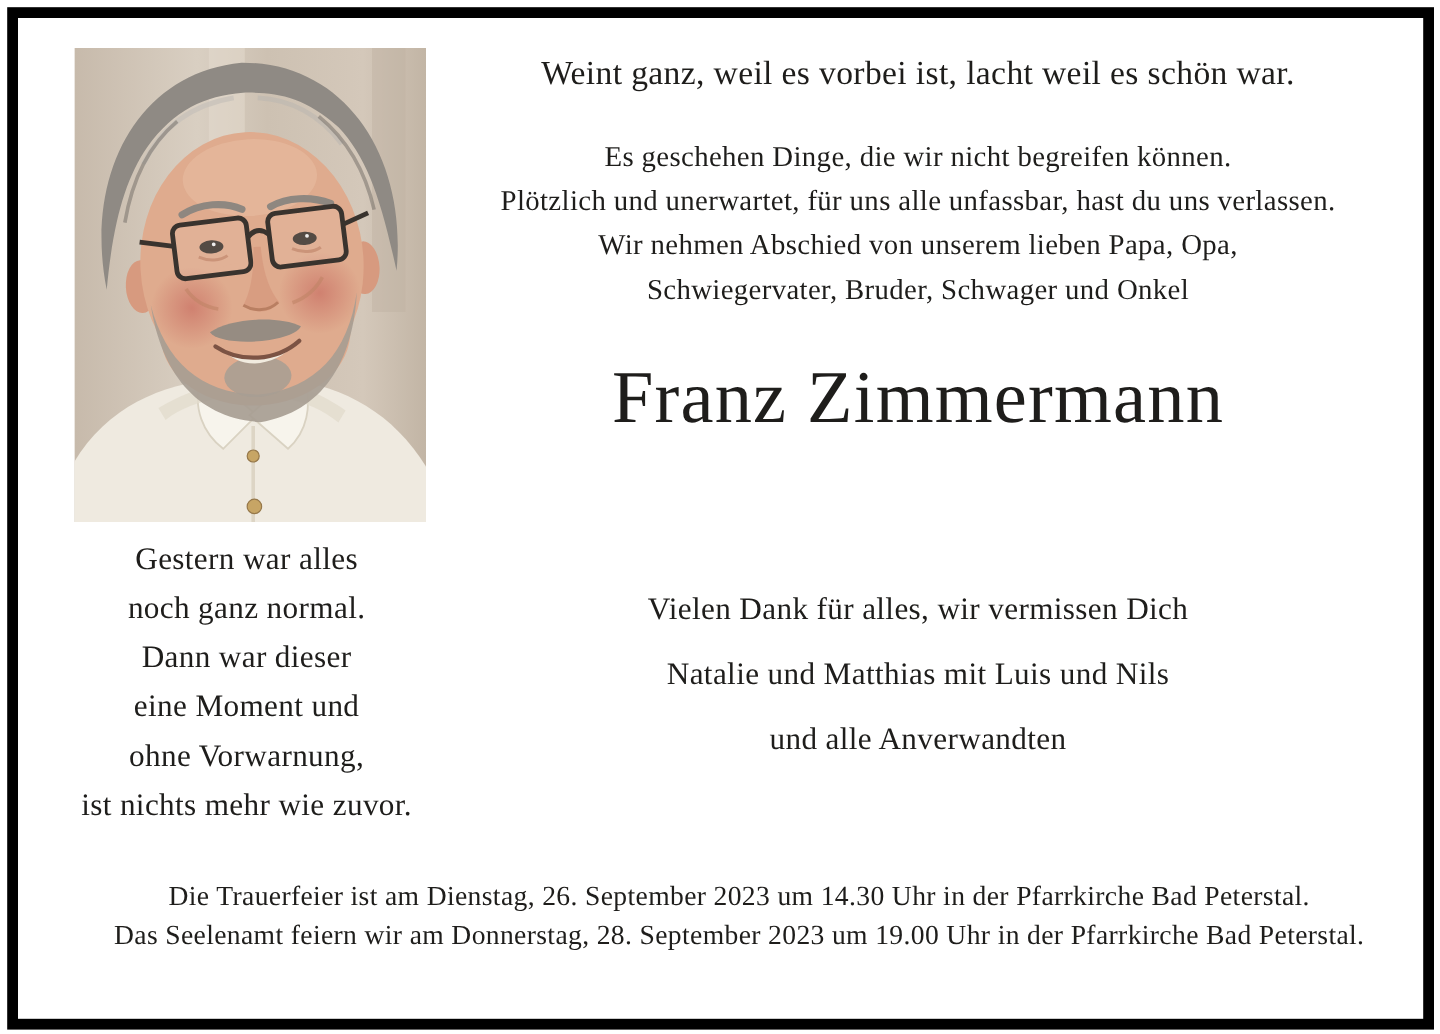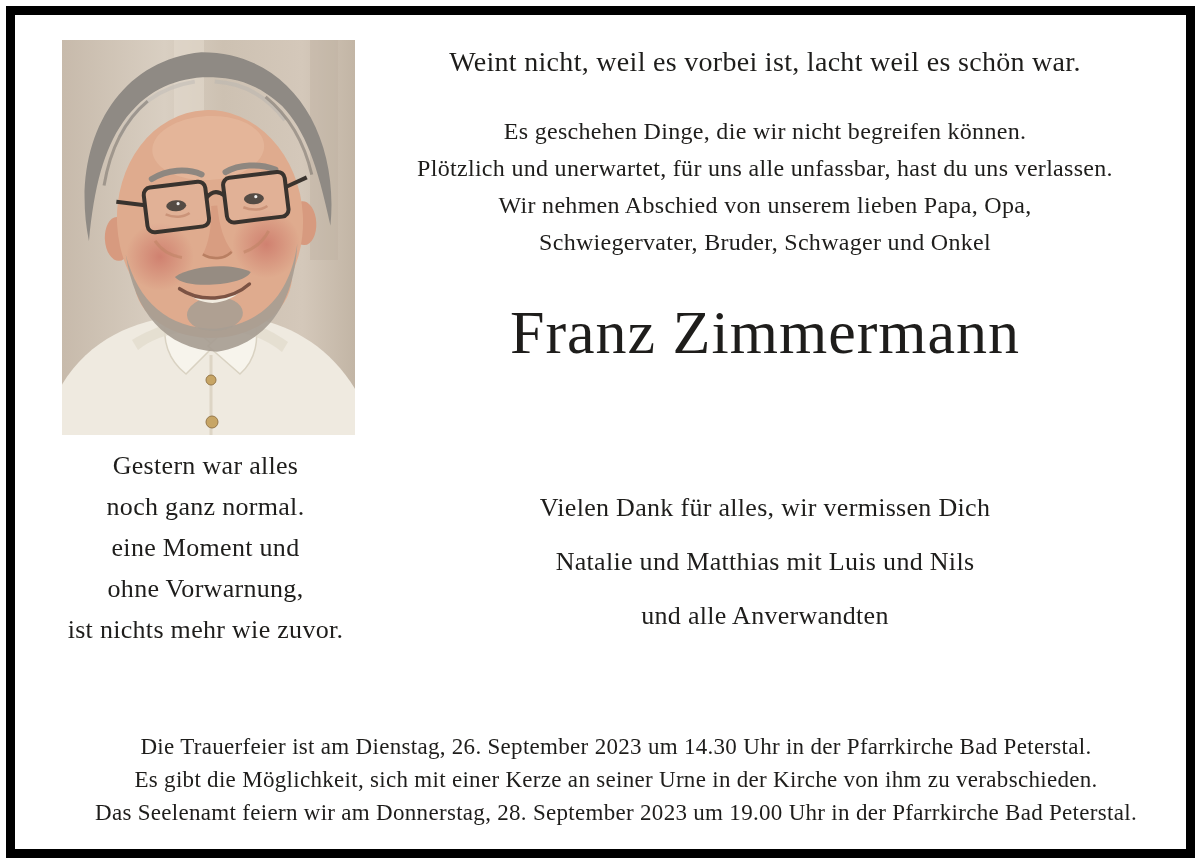--- a/index.html
+++ b/index.html
@@ -136,45 +136,45 @@
         <path d="M110,235 C128,224 168,224 186,234 C178,248 118,248 110,235 Z" fill="#968c82"></path>
 
         <path d="M120,250 C138,260 160,260 178,249 C172,258 158,263 146,263 C134,262 126,257 120,250 Z" fill="#f1ebdf"></path>
         <path d="M114,247 C134,262 164,262 184,246" stroke="#7c5344" stroke-width="3.5" fill="none" stroke-linecap="round"></path>
         <path d="M92,198 C98,208 108,214 118,216" stroke="#c08366" stroke-width="3" fill="none" opacity="0.6"></path>
         <path d="M206,194 C200,204 190,211 180,214" stroke="#c08366" stroke-width="3" fill="none" opacity="0.6"></path>
       </g>
     </svg>
   </div>
 
-  <div class="epigraph txt">Weint nicht, weil es vorbei ist, lacht weil es schön war.</div>
+  <div class="epigraph txt">Weint ganz, weil es vorbei ist, lacht weil es schön war.</div>
 
   <div class="intro txt">
     <div>Es geschehen Dinge, die wir nicht begreifen können.</div>
     <div>Plötzlich und unerwartet, für uns alle unfassbar, hast du uns verlassen.</div>
     <div>Wir nehmen Abschied von unserem lieben Papa, Opa,</div>
     <div>Schwiegervater, Bruder, Schwager und Onkel</div>
   </div>
 
   <div class="deceased-name txt">Franz Zimmermann</div>
 
 
   <div class="verse txt">
     <div>Gestern war alles</div>
     <div>noch ganz normal.</div>
+    <div>Dann war dieser</div>
     <div>eine Moment und</div>
     <div>ohne Vorwarnung,</div>
     <div>ist nichts mehr wie zuvor.</div>
   </div>
 
   <div class="thanks txt">
     <div>Vielen Dank für alles, wir vermissen Dich</div>
     <div>Natalie und Matthias mit Luis und Nils</div>
     <div>und alle Anverwandten</div>
   </div>
 
   <div class="service txt">
     <div>Die Trauerfeier ist am Dienstag, 26. September 2023 um 14.30 Uhr in der Pfarrkirche Bad Peterstal.</div>
-    <div>Es gibt die Möglichkeit, sich mit einer Kerze an seiner Urne in der Kirche von ihm zu verabschieden.</div>
     <div>Das Seelenamt feiern wir am Donnerstag, 28. September 2023 um 19.00 Uhr in der Pfarrkirche Bad Peterstal.</div>
   </div>
 
 </div>
 
 </body></html>

